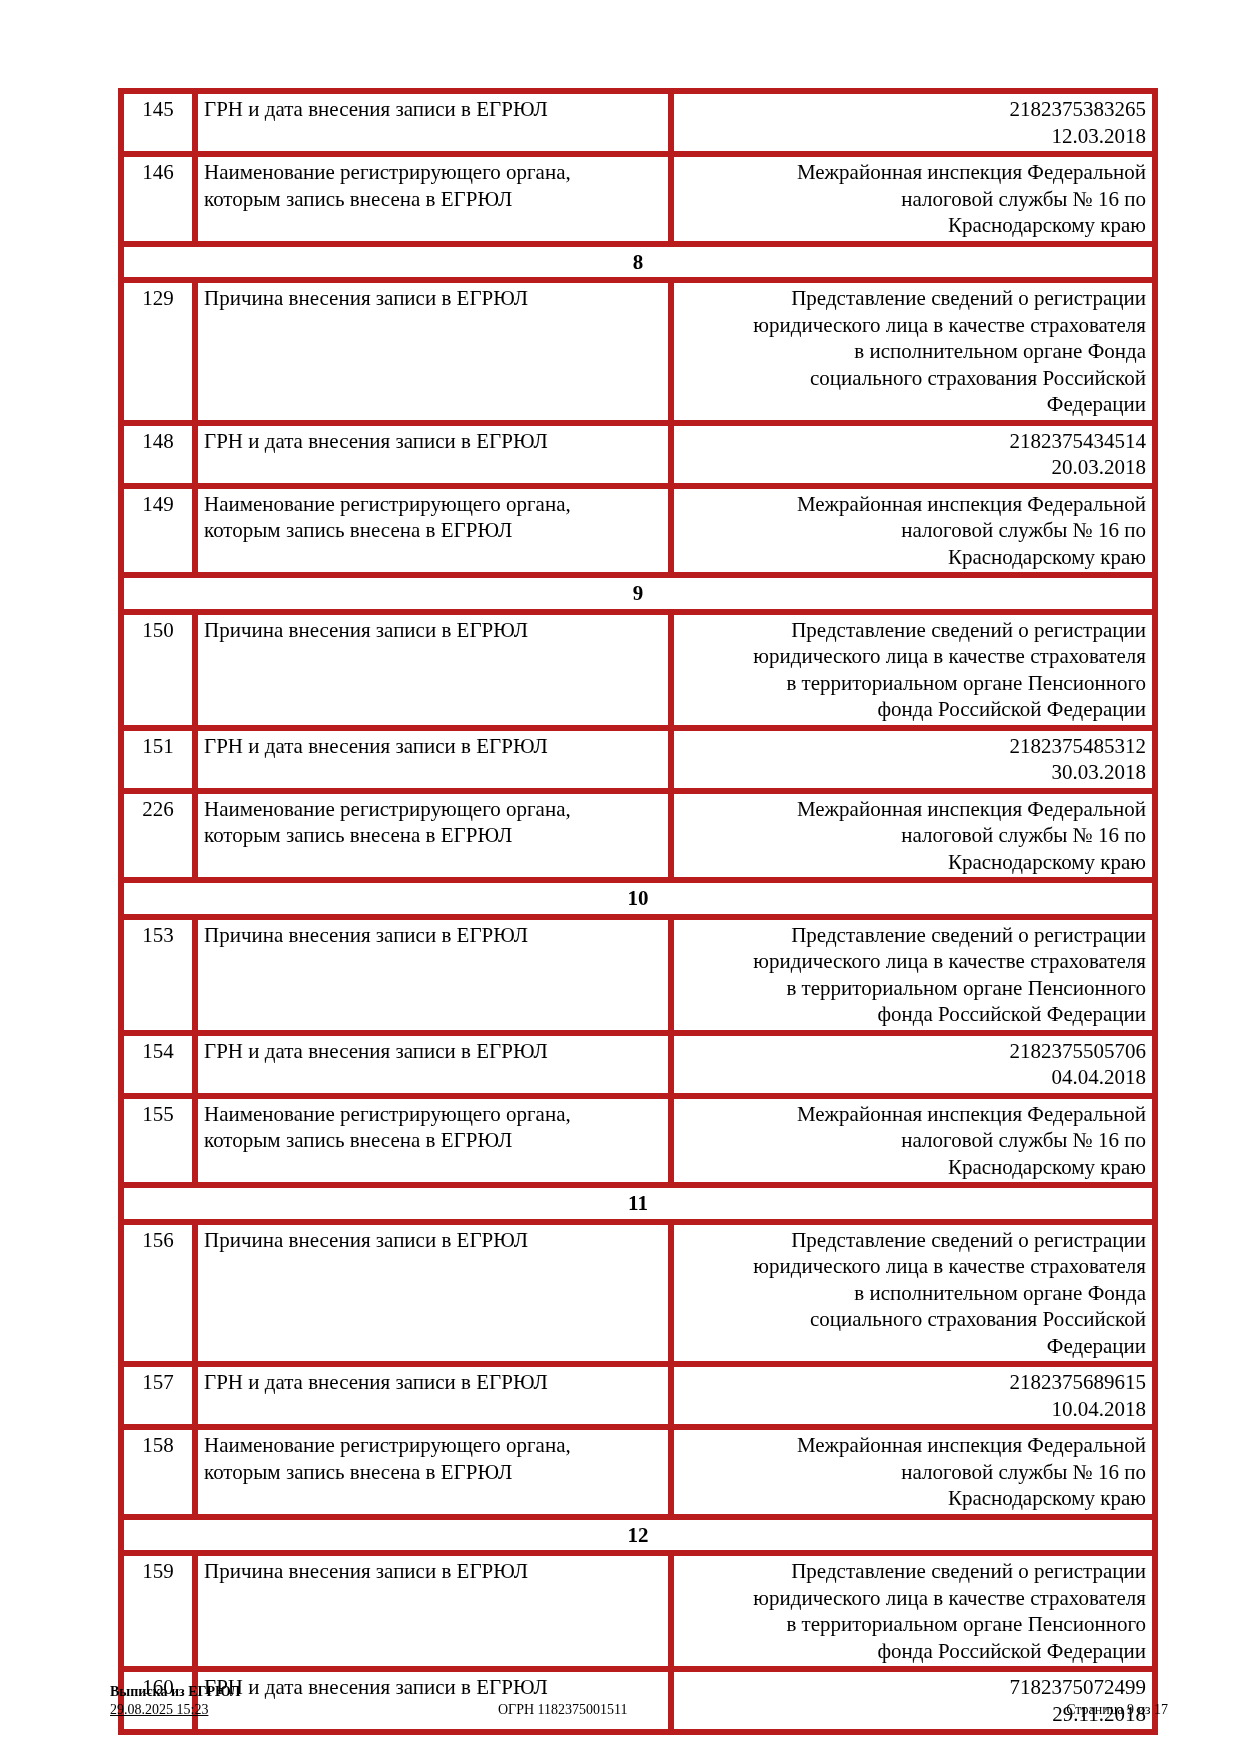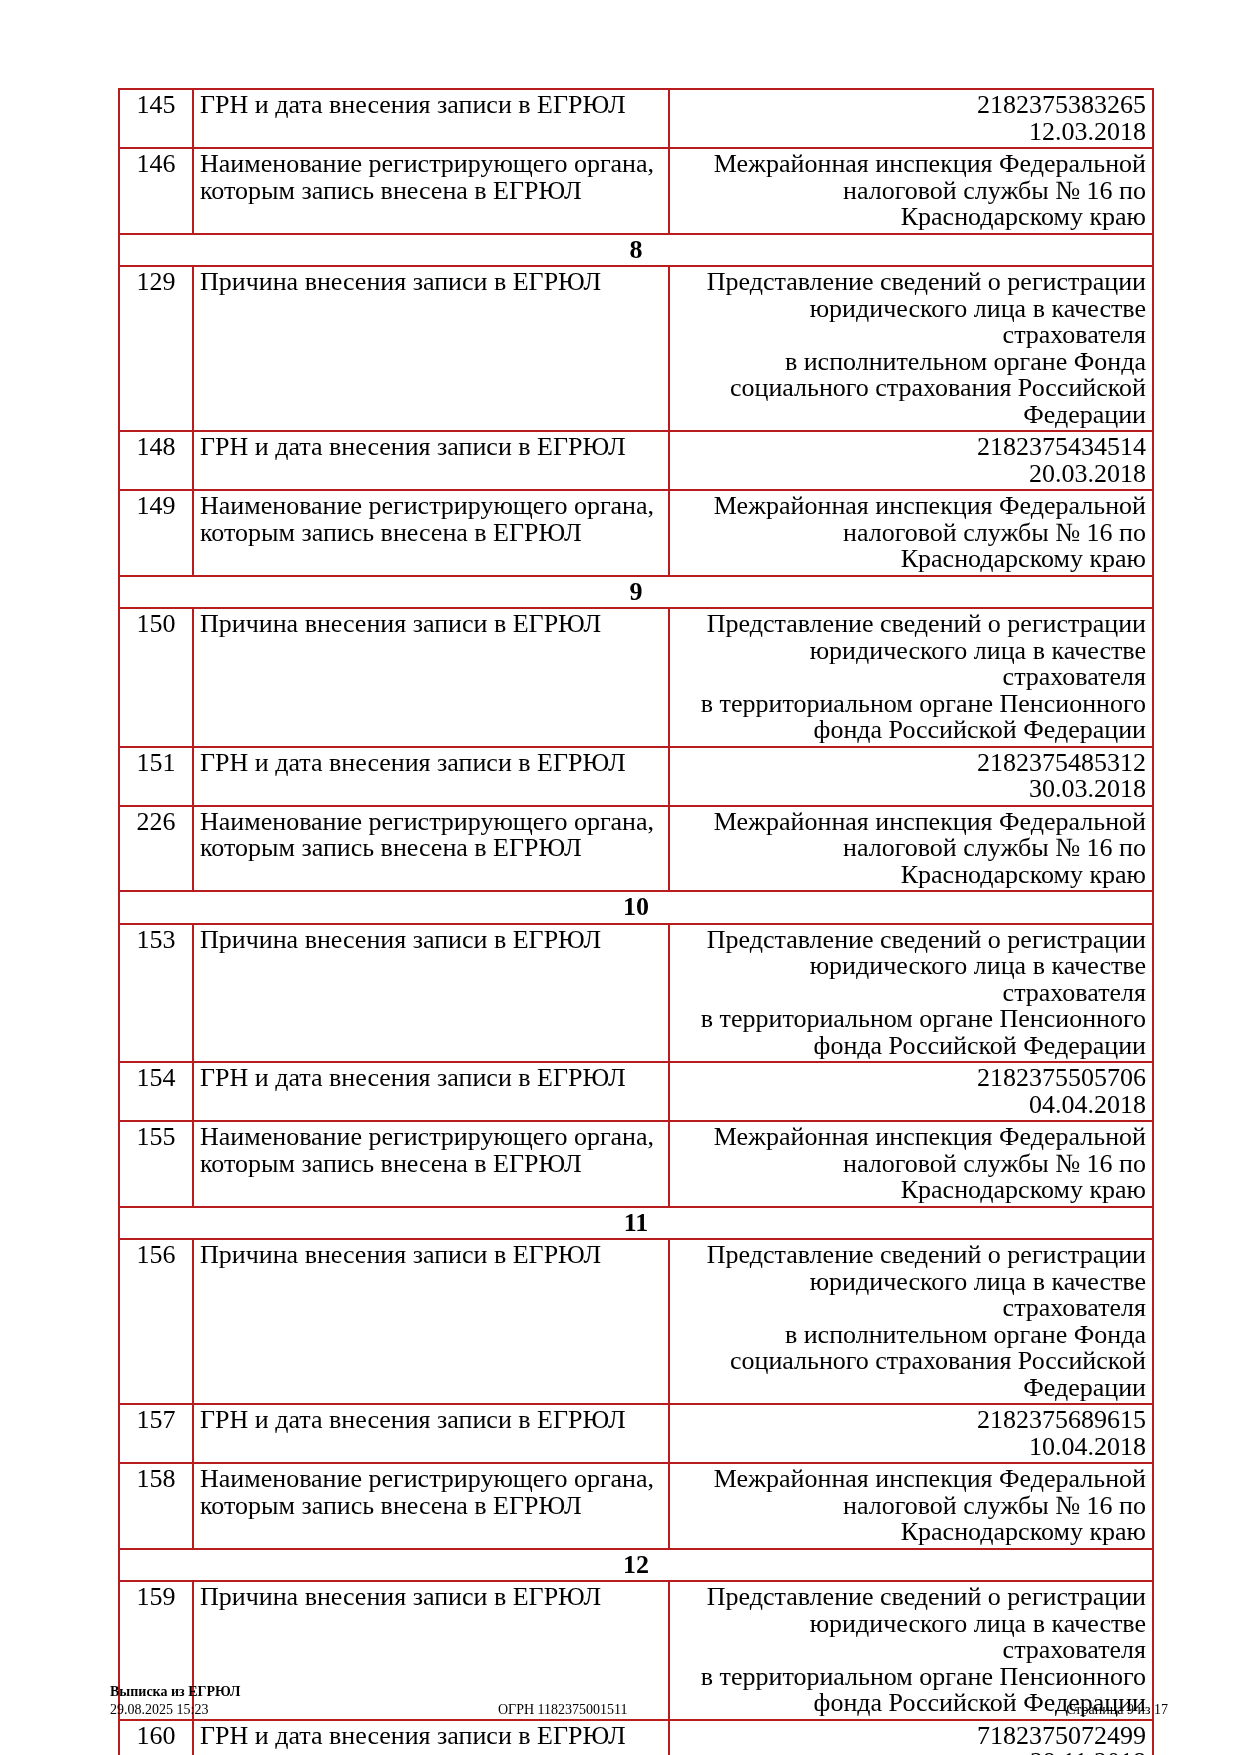--- a/index.html
+++ b/index.html
@@ -15,23 +15,23 @@
 
   table.doc-table {
     position: absolute;
     left: 118px;
     top: 88px;
     width: 1034px;
     border-collapse: collapse;
     table-layout: fixed;
   }
   table.doc-table td {
-    border: 2px solid #b91c1c;
+    border: 6px solid #b91c1c;
     vertical-align: top;
-    font-size: 26px;
+    font-size: 21px;
     line-height: 26.5px;
     padding: 2px 6px;
     white-space: pre-line;
     overflow: hidden;
   }
   td.cell-num {
     text-align: center;
     padding: 2px 2px;
     white-space: normal;
   }
@@ -47,21 +47,21 @@
   .footer {
     position: absolute;
     left: 110px;
     right: 72px;
     top: 1656px;
     font-size: 14px;
     line-height: 18px;
     margin-top: 27px;
   }
   .footer .doc-type { font-weight: bold; }
-  .footer .line2 { position: relative; height: 18px; }
+  .footer .line2 { position: relative; height: 18px; text-decoration: underline; }
   .footer .ogrn { position: absolute; left: 388px; top: 0; }
   .footer .page-num { position: absolute; right: 0; top: 0; }
 </style>
 </head>
 <body>
 
 <div class="page">
 
   <table class="doc-table">
     <colgroup>

